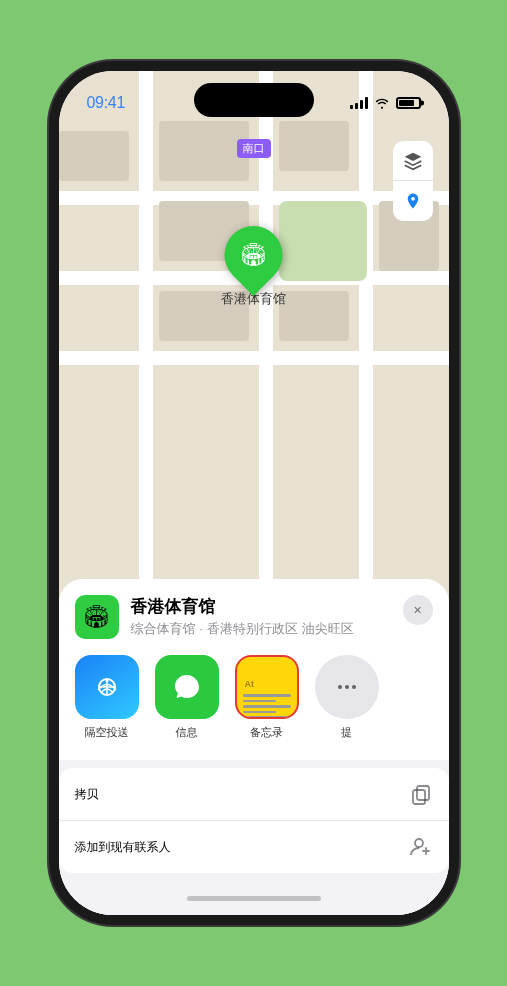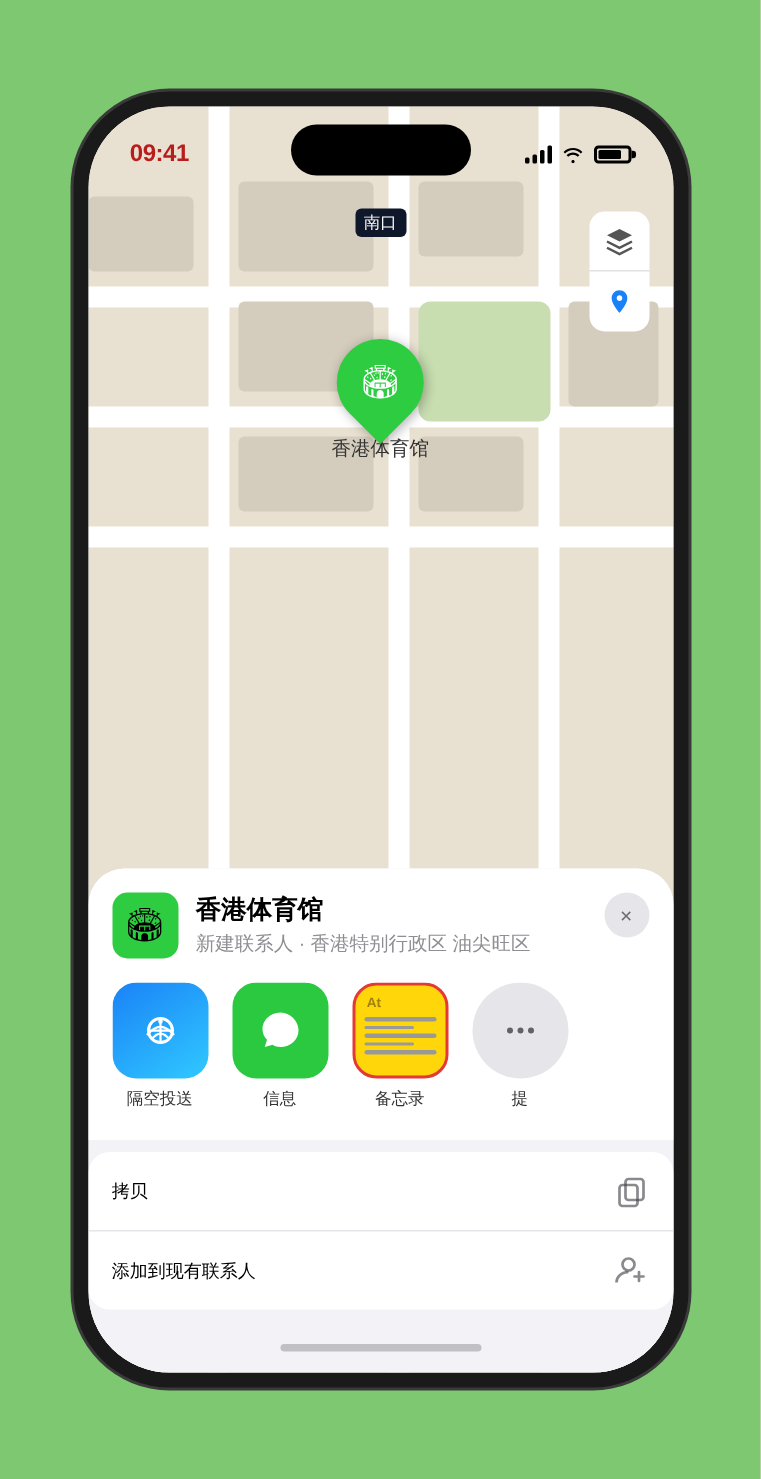--- a/index.html
+++ b/index.html
@@ -32,22 +32,22 @@
       justify-content: space-between;
       padding: 14px 28px 0;
       position: absolute;
       top: 0;
       left: 0;
       right: 0;
       z-index: 10;
     }
     .status-time {
       font-size: 16px;
-      font-weight: 700;
-      color: #b91c1c;
+      font-weight: 400;
+      color: #3b82f6;
       letter-spacing: -0.3px;
     }
     .status-icons {
       display: flex;
       align-items: center;
       gap: 6px;
     }
     .signal-bars {
       display: flex;
       align-items: flex-end;
@@ -136,21 +136,21 @@
       background: #c8ddb0;
       border-radius: 4px;
     }
 
     
     .map-label {
       position: absolute;
       top: 68px;
       left: 50%;
       transform: translateX(-50%);
-      background: #0f172a;
+      background: #8b5cf6;
       color: #fff;
       font-size: 11px;
       padding: 2px 6px;
       border-radius: 4px;
       white-space: nowrap;
       font-weight: 500;
       text-align: right;
     }
 
     
@@ -320,20 +320,21 @@
       background: #ffd60a;
       position: relative;
       overflow: hidden;
       border: 2.5px solid #e53935;
     }
     .notes-icon-inner {
       padding: 8px 6px 4px;
       display: flex;
       flex-direction: column;
       gap: 3px;
+      margin-top: 16px;
     }
     .notes-line {
       height: 2.5px;
       background: #999;
       border-radius: 2px;
     }
     .notes-line.short { width: 70%; }
     .more-dot { width: 4px; height: 4px; border-radius: 50%; background: #636366; }
 
     
@@ -444,21 +445,21 @@
     <div class="map-pin-label">香港体育馆</div>
   </div>
 
   <div class="bottom-sheet">
 
     <div class="venue-card">
       <div class="venue-header">
         <div class="venue-icon">🏟</div>
         <div class="venue-info">
           <div class="venue-name">香港体育馆</div>
-          <div class="venue-subtitle">新建联系人 · 香港特别行政区 油尖旺区</div>
+          <div class="venue-subtitle">综合体育馆 · 香港特别行政区 油尖旺区</div>
         </div>
         <div class="venue-close">×</div>
       </div>
 
       <div class="share-row">
 
         <div class="share-item">
           <div class="share-icon-wrap airdrop">
             <svg width="32" height="32" viewBox="0 0 32 32">
               <circle cx="16" cy="16" r="8" fill="none" stroke="white" stroke-width="2"></circle>

